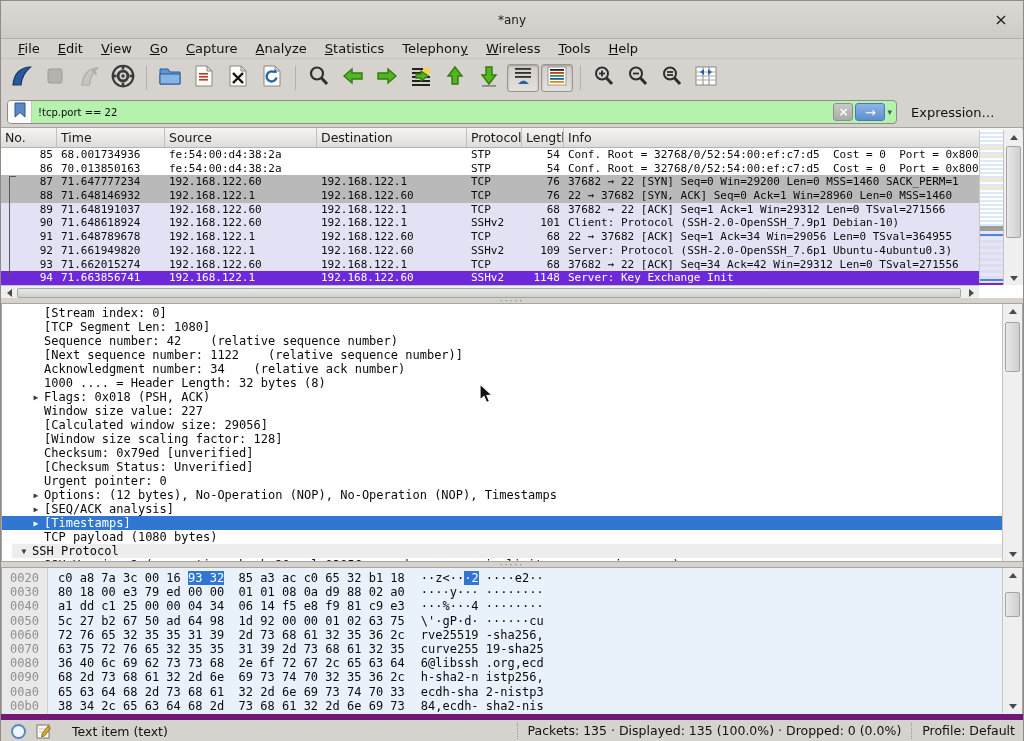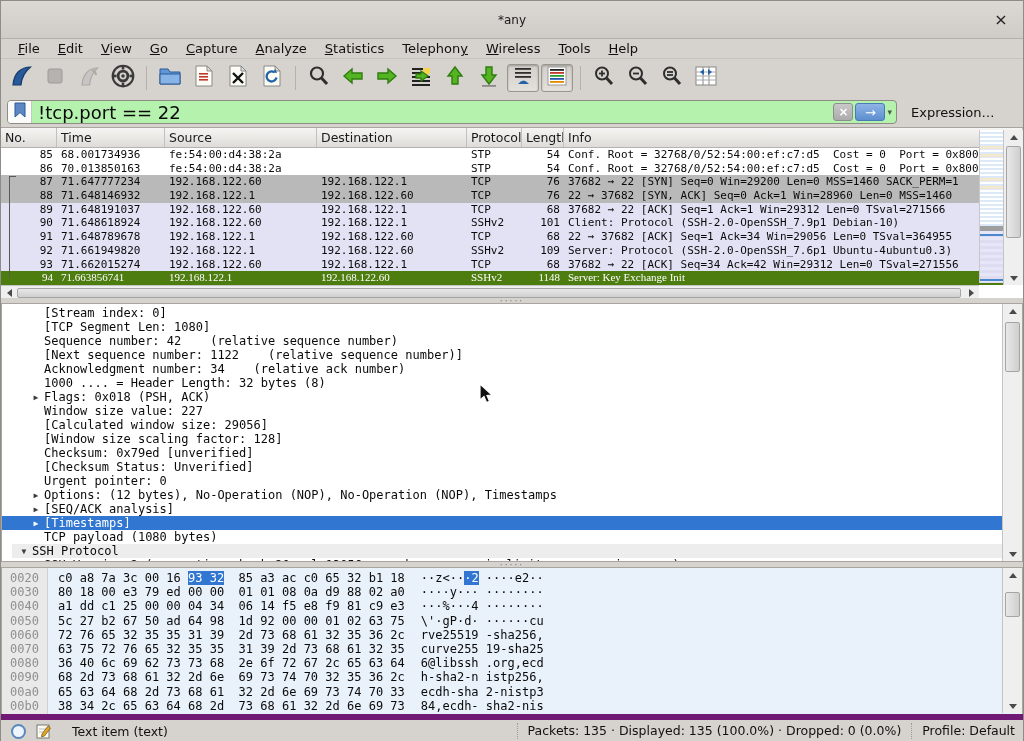--- a/index.html
+++ b/index.html
@@ -30,21 +30,21 @@
   .ticon.disabled { opacity:.55; filter:grayscale(1); }
   .tsep { width:1px; height:24px; background:#b5b1ab; margin:0 5px; }
 
   
   #filterbar { position:absolute; left:0; top:96px; width:100%; height:30px; display:flex; align-items:center; padding:0 6px; gap:6px; }
   #filter-field { flex:0 0 890px; height:24px; display:flex; align-items:center;
     border:1px solid #8f8b86; border-radius:4px; overflow:hidden; background:#b5f2ae; }
   #bookmark-box { width:24px; height:100%; background:#fbfbfb; border-right:1px solid #c9c5bf;
     display:flex; align-items:center; justify-content:center; }
   #filter-input { flex:1; height:100%; border:none; outline:none; background:#b5f2ae;
-    font-family:"DejaVu Sans", sans-serif; font-size:18px; color:#0a0a0a; padding-left:6px; }
+    font-family:"DejaVu Sans", sans-serif; font-size:10px; color:#0a0a0a; padding-left:6px; }
   #filter-clear { width:20px; height:18px; margin-right:2px; background:linear-gradient(#c9c9c9,#ababab);
     border:1px solid #8e8e8e; border-radius:3px; color:#fff; font-size:12px; font-weight:bold;
     display:flex; align-items:center; justify-content:center; }
   #filter-apply { width:30px; height:18px; background:linear-gradient(#8fb4e6,#5d8ed0);
     border:1px solid #44700_; border:1px solid #4a79b8; border-radius:3px; color:#fff; font-size:13px;
     display:flex; align-items:center; justify-content:center; margin-right:2px; }
   #filter-caret { font-size:9px; color:#555; margin-right:4px; }
   #expression-btn { font-size:13px; color:#111; padding:0 8px; }
   .fsep { width:1px; height:18px; background:#aaa6a0; }
   #add-filter-btn { font-size:15px; color:#111; padding:0 10px; }
@@ -57,21 +57,21 @@
   .hcell { font-size:12.5px; color:#1a1a1a; padding:2px 4px 0 4px; border-right:1px solid #c2c0bc;
     overflow:hidden; white-space:nowrap; }
   #plist-rows { position:absolute; left:0; top:20px; width:1003px; height:137px; overflow:hidden;
     font-family:"DejaVu Sans Mono", monospace; font-size:11px; }
   .prow { height:13.7px; line-height:13.7px; color:#0a0a0a; background:#fff; }
   .prow > div { overflow:hidden; white-space:pre; padding:0 4px; }
   .prow .c-no { text-align:right; }
   .prow .c-len { text-align:right; }
   .prow.gray { background:#b9b9b9; }
   .prow.lav { background:#e3e2f5; }
-  .prow.sel { background:#4d7c0f; color:#fff;font-family:Liberation Serif, serif; }
+  .prow.sel { background:#6d28d9; color:#fff; }
   #conv-bracket { position:absolute; left:8px; top:48px; width:7px; height:102px;
     border-left:1px solid #5a5a5a; border-top:1px solid #5a5a5a; pointer-events:none; }
 
   
   #minimap { position:absolute; left:978px; top:2px; width:25px; height:153px; background:
     repeating-linear-gradient(#ffffff 0 2px, #dbe9f8 2px 4px); border-left:1px solid #c8c8c8; }
   .mm-cream { position:absolute; left:0; width:100%; height:3px; background:#f3e8cf; }
   #mm-gray { position:absolute; left:0; top:96px; width:100%; height:5px; background:#9e9e9e; }
   #mm-lav { position:absolute; left:0; top:101px; width:100%; height:52px;
     background:repeating-linear-gradient(#e7e6f8 0 3px, #dedcf0 3px 6px); }

